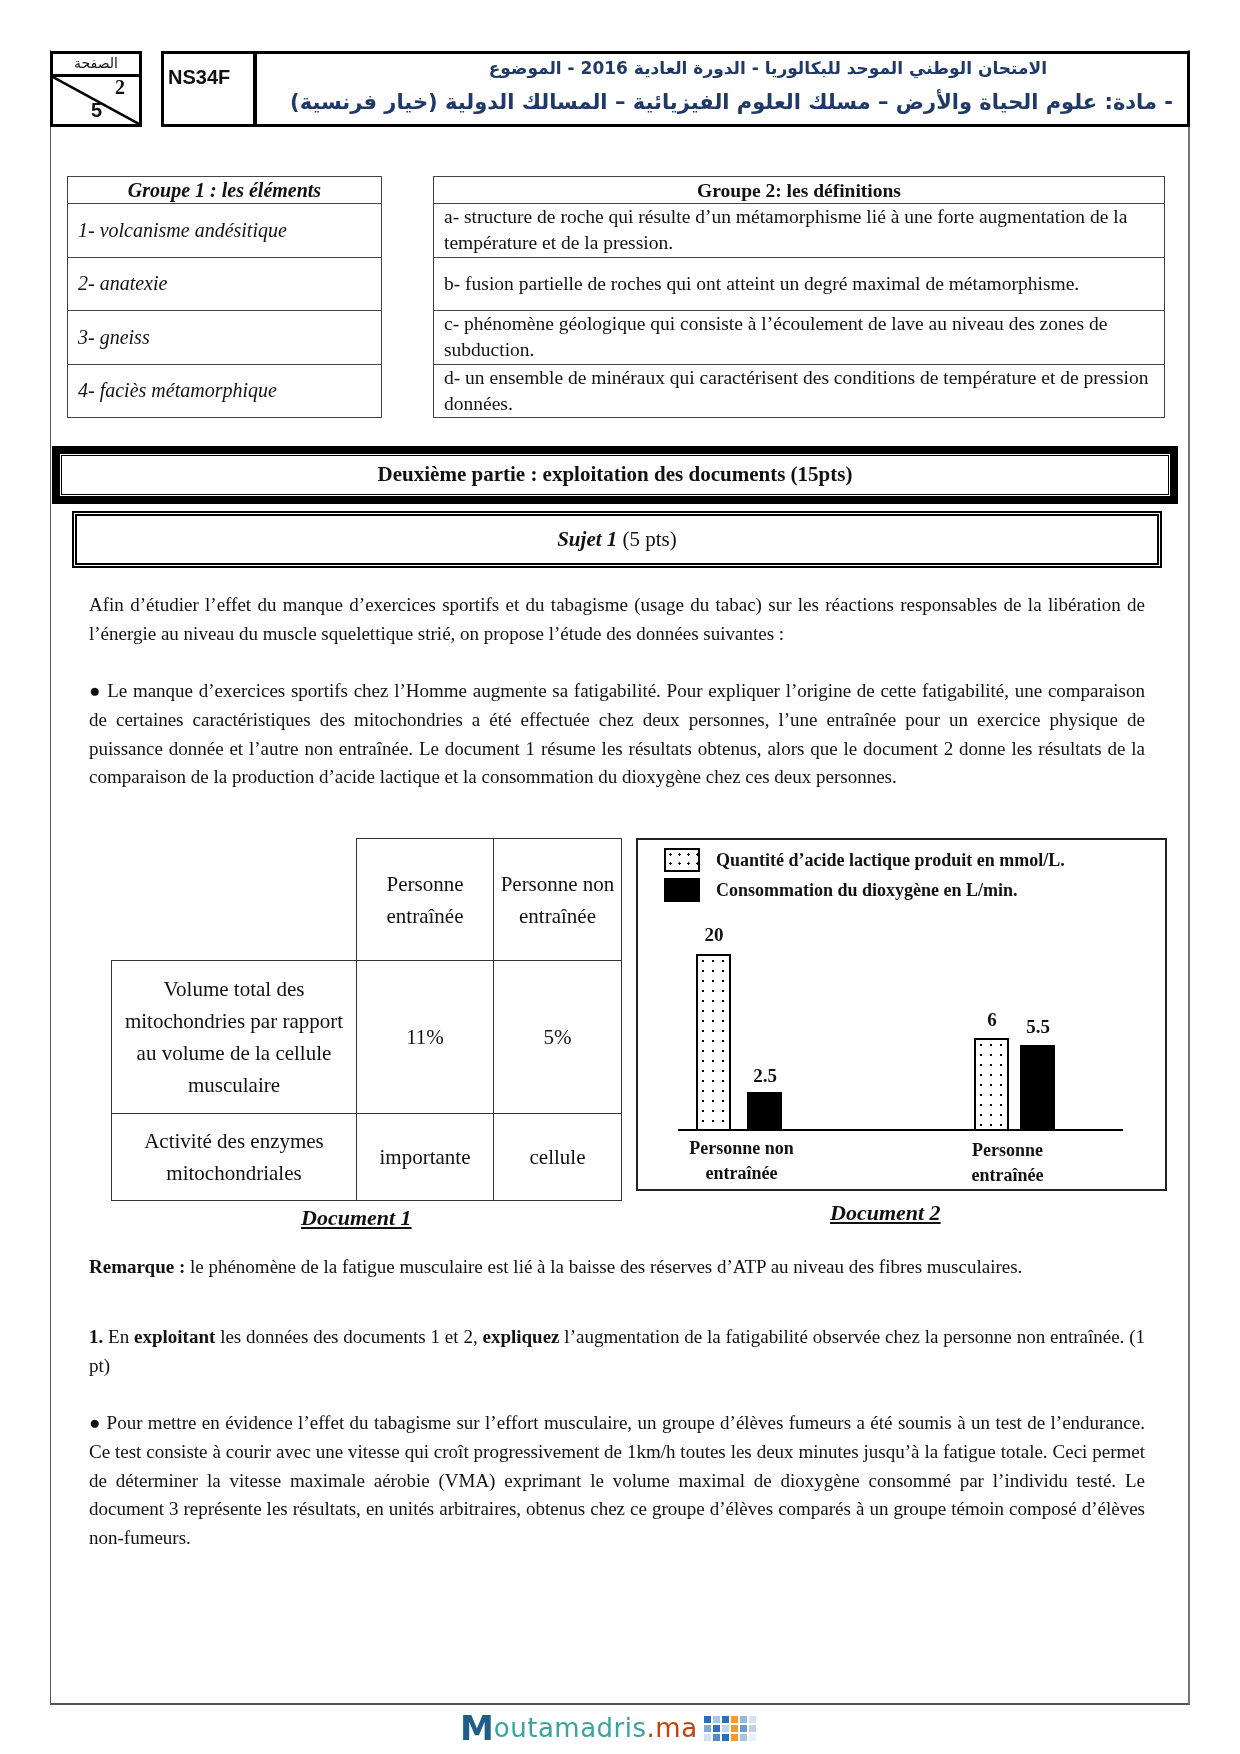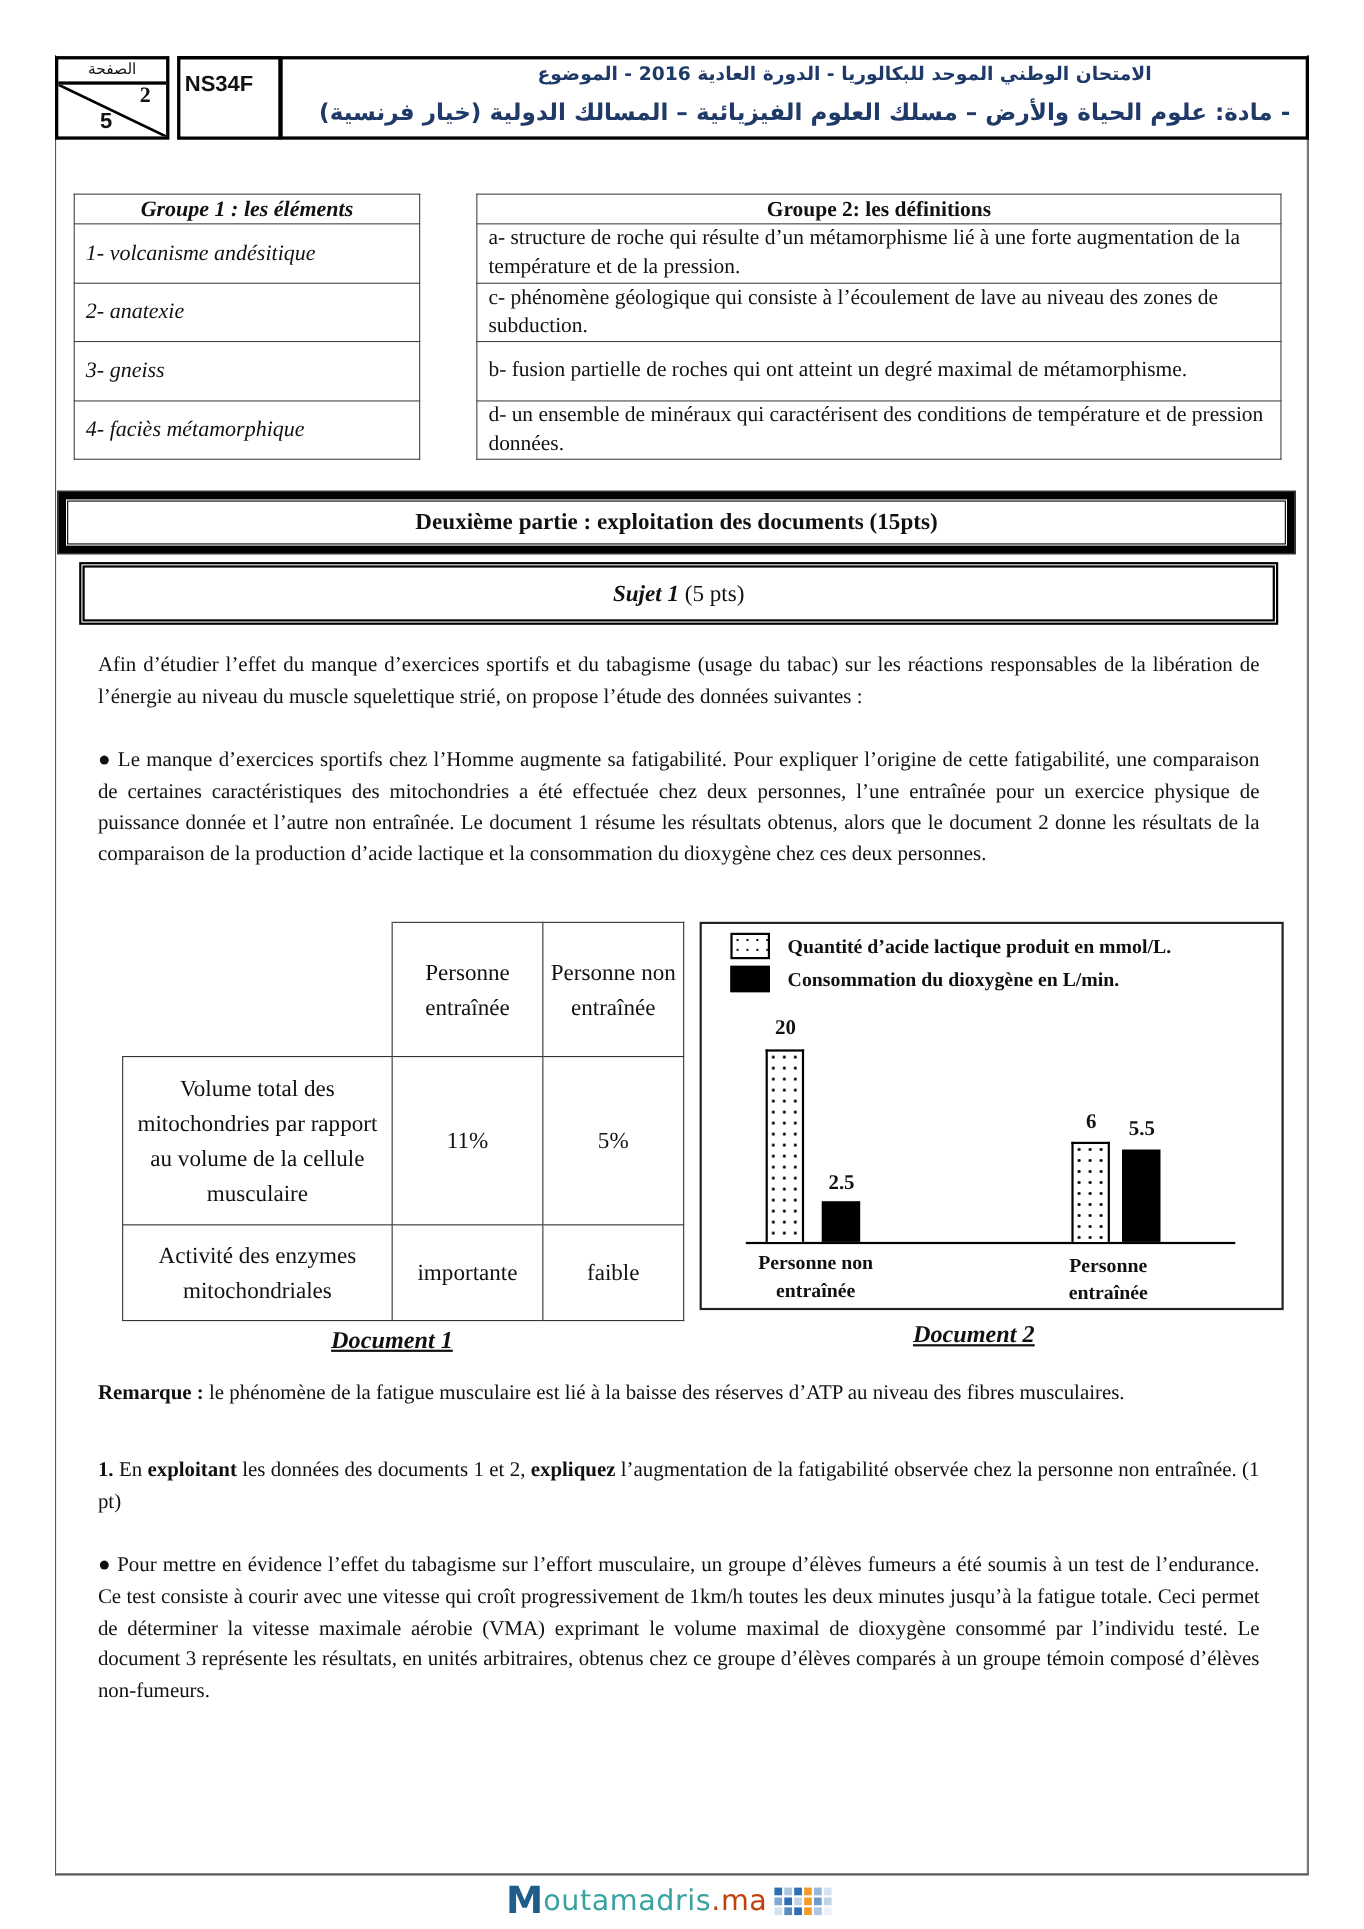--- a/index.html
+++ b/index.html
@@ -3,21 +3,21 @@
 <meta charset="utf-8">
 <style>
   * { box-sizing: border-box; margin: 0; padding: 0; }
   html, body { width: 1240px; height: 1754px; background: #ffffff; }
   body { position: relative; font-family: "Liberation Serif", "DejaVu Serif", serif; color: #111; overflow: hidden; }
 
   
   .page-frame { position: absolute; left: 50px; top: 50px; width: 1140px; height: 1655px; border-left: 1px solid #555; border-right: 2px solid #777; border-bottom: 2px solid #555; }
 
   
-  .hdr-pagebox { position: absolute; left: 50px; top: 51px; width: 104px; height: 76px; border: 3px solid #000; }
+  .hdr-pagebox { position: absolute; left: 50px; top: 51px; width: 92px; height: 76px; border: 3px solid #000; }
   .hdr-pagebox .lbl { position: absolute; left: 0; top: 0; width: 100%; height: 23px; border-bottom: 3px solid #000; text-align: center; font-family: "DejaVu Sans", sans-serif; font-size: 14px; line-height: 19px; direction: rtl; }
   .hdr-pagebox .diag { position: absolute; left: 0; top: 23px; width: 100%; height: 47px; }
   .hdr-pagebox .num-cur { position: absolute; right: 14px; top: 23px; font-size: 20px; font-weight: bold; font-family: "Liberation Serif", serif; line-height: 20px; }
   .hdr-pagebox .num-tot { position: absolute; left: 38px; top: 46px; font-size: 20px; font-weight: bold; font-family: "Liberation Sans", sans-serif; line-height: 20px; }
 
   .hdr-code { position: absolute; left: 161px; top: 51px; width: 94px; height: 76px; border: 3px solid #000; border-right: 2px solid #000; font-family: "Liberation Sans", sans-serif; font-weight: bold; font-size: 20px; padding: 12px 0 0 4px; }
   .hdr-title { position: absolute; left: 254px; top: 51px; width: 936px; height: 76px; border: 3px solid #000; color: #1f3a68; font-family: "DejaVu Sans", sans-serif; font-weight: bold; direction: rtl; text-align: right; }
   .hdr-title .l1 { position: absolute; right: 140px; top: 4px; font-size: 17px; white-space: nowrap; }
   .hdr-title .l2 { position: absolute; right: 14px; top: 36px; font-size: 21px; white-space: nowrap; }
 
@@ -112,24 +112,24 @@
 
 <table class="g2">
   <tbody>
       <tr>
         <th>Groupe 2: les définitions</th>
       </tr>
   <tr>
         <td>a- structure de roche qui résulte d’un métamorphisme lié à une forte augmentation de la température et de la pression.</td>
       </tr>
   <tr>
+        <td>b- fusion partielle de roches qui ont atteint un degré maximal de métamorphisme.</td>
+      </tr>
+  <tr>
         <td>c- phénomène géologique qui consiste à l’écoulement de lave au niveau des zones de subduction.</td>
-      </tr>
-  <tr>
-        <td>b- fusion partielle de roches qui ont atteint un degré maximal de métamorphisme.</td>
       </tr>
   <tr>
         <td>d- un ensemble de minéraux qui caractérisent des conditions de température et de pression données.</td>
       </tr>
 </tbody>
   </table>
 
 <div class="part-banner">
   <div class="inner">Deuxième partie : exploitation des documents (15pts)</div>
 </div>
@@ -148,21 +148,21 @@
     <td>Personne non entraînée</td>
   </tr>
   <tr style="height:153px;">
     <td style="padding:0 6px;">Volume total des mitochondries par rapport au volume de la cellule musculaire</td>
     <td>11%</td>
     <td>5%</td>
   </tr>
   <tr style="height:87px;">
     <td style="padding:0 6px;">Activité des enzymes mitochondriales</td>
     <td>importante</td>
-    <td>faible</td>
+    <td>cellule</td>
   </tr>
 </tbody>
   </table>
 <div class="doc1-caption">Document 1</div>
 
 <div class="doc2">
   <div class="legend-row" style="top:8px;">
     <div class="swatch dots"></div>
     <span>Quantité d’acide lactique produit en mmol/L.</span>
   </div>

